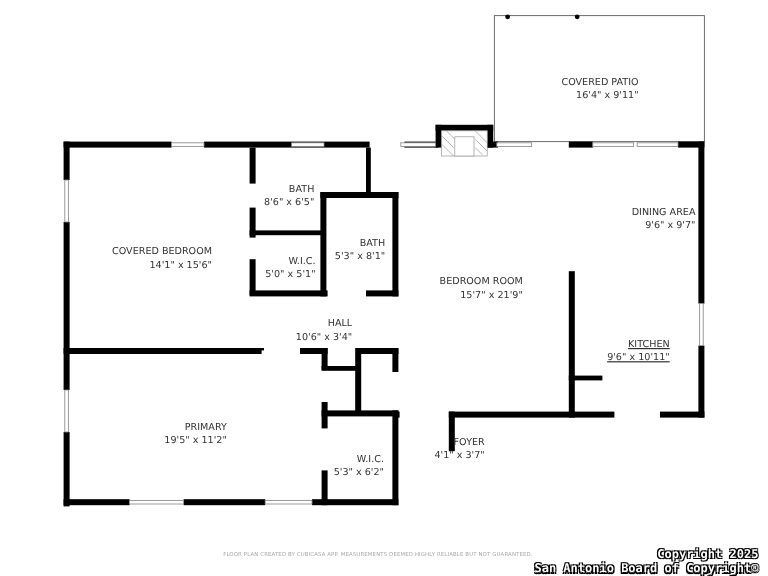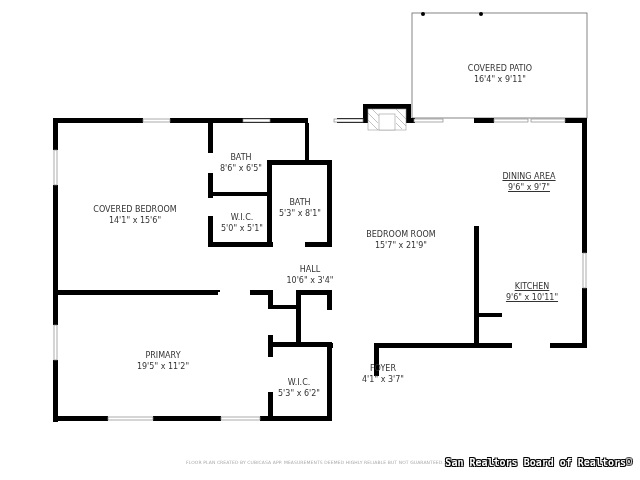--- a/index.html
+++ b/index.html
@@ -1,18 +1,18 @@
 <!DOCTYPE html>
 <html><head>
 <meta charset="utf-8">
 <style>
   html, body { margin: 0; padding: 0; background: #ffffff; }
   body { width: 640px; height: 480px; position: relative; overflow: hidden; font-family: "DejaVu Sans", sans-serif; }
   svg.plan { position: absolute; left: 0; top: 0; }
-  .room-label { position: absolute; text-align: center; color: #333; font-size: 8px; line-height: 11px; white-space: nowrap; transform: translateX(-50%); }
+  .room-label { position: absolute; text-align: right; color: #333; font-size: 8px; line-height: 11px; white-space: nowrap; transform: translateX(-50%); }
   .room-label .dim { display: block; }
   .footer-note { position: absolute; left: 186px; top: 460px; font-size: 4.5px; color: #aaa; letter-spacing: 0.1px; white-space: nowrap; }
   .copyright { position: absolute; right: 8px; top: 457px; text-align: right; font-family: "DejaVu Sans Mono", monospace; font-weight: bold; font-size: 10px; line-height: 12px; color: #fff; text-shadow: 0 0 1px #000, 1px 1px 0 #000, -1px -1px 0 #000, 1px -1px 0 #000, -1px 1px 0 #000; }
 </style>
 </head>
 <body>
 
 <svg class="plan" width="640" height="480" viewBox="0 0 640 480" xmlns="http://www.w3.org/2000/svg">
 
   <g>
@@ -132,29 +132,29 @@
   <span class="dim">8'6" x 6'5"</span>
 </div>
 <div class="room-label" style="left:242px;top:212px;">
   <span>W.I.C.</span>
   <span class="dim">5'0" x 5'1"</span>
 </div>
 <div class="room-label" style="left:300px;top:197px;">
   <span>BATH</span>
   <span class="dim">5'3" x 8'1"</span>
 </div>
-<div class="room-label" style="left:270px;top:264px;margin-left:40px;">
+<div class="room-label" style="left:270px;top:264px;">
   <span>HALL</span>
   <span class="dim">10'6" x 3'4"</span>
 </div>
 <div class="room-label" style="left:401px;top:229px;">
   <span>BEDROOM ROOM</span>
   <span class="dim">15'7" x 21'9"</span>
 </div>
-<div class="room-label" style="left:529px;top:171px;text-decoration:underline;">
+<div class="room-label" style="left:553px;top:171px;">
   <span>DINING AREA</span>
   <span class="dim">9'6" x 9'7"</span>
 </div>
 <div class="room-label" style="left:532px;top:281px;text-decoration:underline;">
   <span>KITCHEN</span>
   <span class="dim">9'6" x 10'11"</span>
 </div>
 <div class="room-label" style="left:163px;top:350px;">
   <span>PRIMARY</span>
   <span class="dim">19'5" x 11'2"</span>
@@ -163,14 +163,15 @@
   <span>W.I.C.</span>
   <span class="dim">5'3" x 6'2"</span>
 </div>
 <div class="room-label" style="left:352px;top:363px;margin-left:31px;">
   <span>FOYER</span>
   <span class="dim">4'1" x 3'7"</span>
 </div>
 
 <div class="footer-note">FLOOR PLAN CREATED BY CUBICASA APP. MEASUREMENTS DEEMED HIGHLY RELIABLE BUT NOT GUARANTEED.</div>
 <div class="copyright">
-  <div>San Realtors Board of Realtors®</div>
+  <div>Copyright 2025</div>
+  <div>San Antonio Board of Copyright®</div>
 </div>
 
 </body></html>

